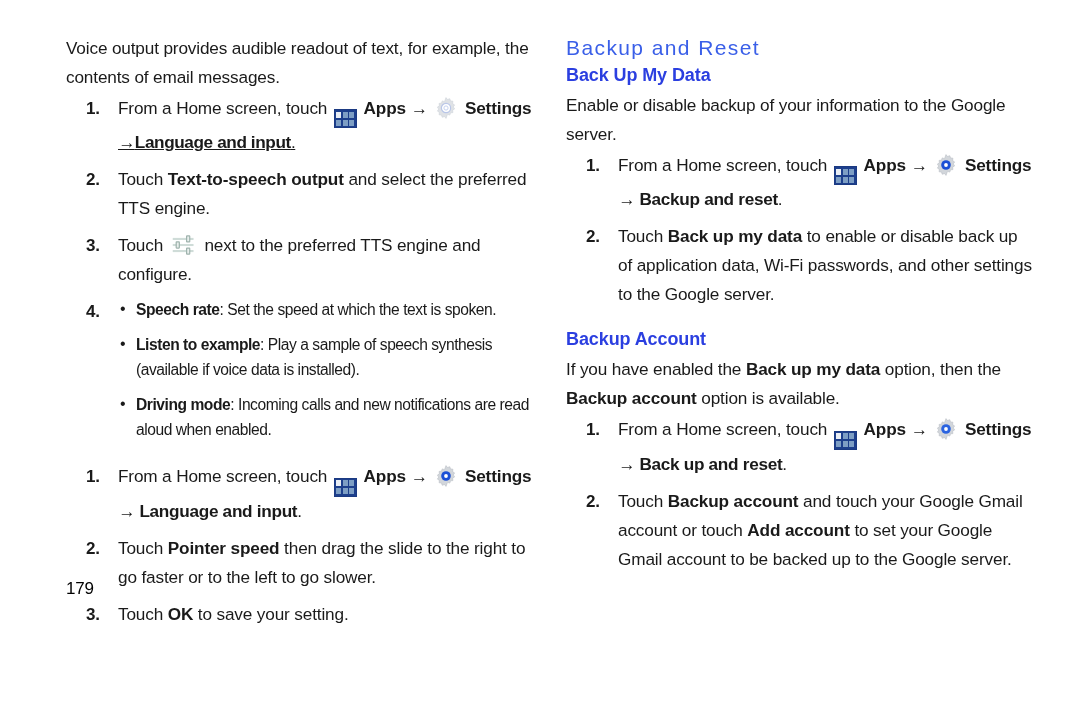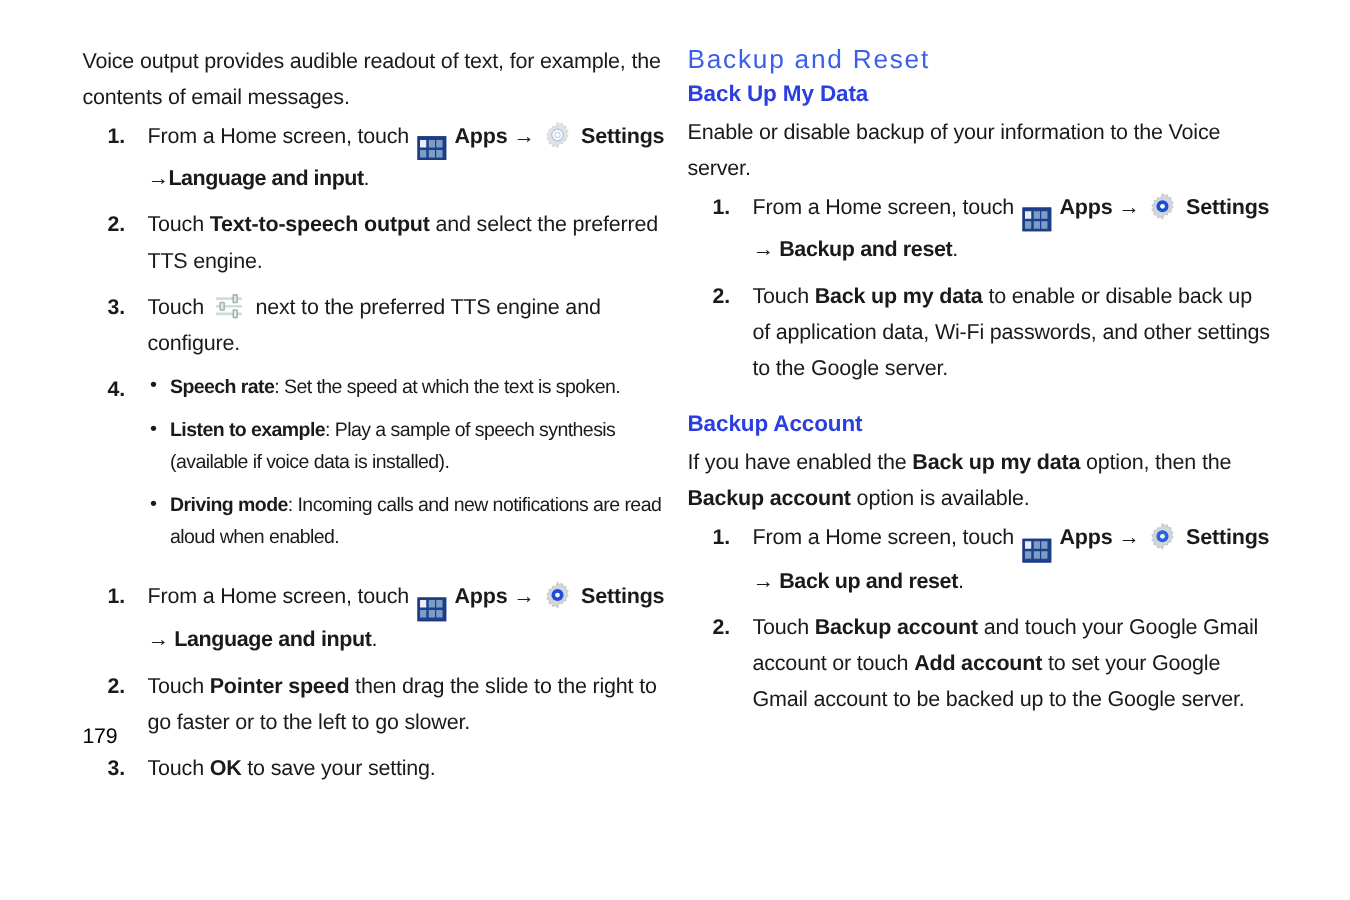--- a/index.html
+++ b/index.html
@@ -15,21 +15,21 @@
     width: 1080px; height: 642px;
     background: #fff;
     overflow: hidden;
   }
   .col {
     position: absolute;
     top: 34px;
     width: 470px;
   }
   .col-left  { left: 66px; }
-  .col-right { left: 550px; }
+  .col-right { left: 566px; }
   .h-major {
     font-size: 21px;
     line-height: 27px;
     color: #3a5fe8;
     font-weight: 400;
     letter-spacing: 1.4px;
     margin: 0 0 2px 0;
   }
   .h-minor {
     font-size: 18px;
@@ -66,21 +66,21 @@
     left: 20px;
     top: 0;
     font-weight: bold;
     font-size: 17px;
   }
   .cont {
     display: block;
     font-weight: bold;
     letter-spacing: -0.3px;
   }
-  .cont.tight { letter-spacing: -0.4px; }
+  .cont.tight { letter-spacing: -0.4px; text-decoration: underline; }
 
   
   ul.bullets {
     list-style: none;
     margin: 6px 0 4px 0;
     padding: 0;
   }
   ul.bullets > li {
     position: relative;
     padding-left: 18px;
@@ -244,21 +244,21 @@
       <li>
         <span class="num">3.</span><span>Touch </span><b>OK</b><span> to save your setting.</span>
       </li>
     </ol>
   </div>
 
   <div class="col col-right">
 
     <h2 class="h-major">Backup and Reset</h2>
     <h3 class="h-minor">Back Up My Data</h3>
-    <p class="para">Enable or disable backup of your information to the Voice server.</p>
+    <p class="para">Enable or disable backup of your information to the Google server.</p>
 
     <ol class="steps">
       <li>
         <span class="num">1.</span><span>From a Home screen, touch</span>
         <span class="icon apps-icon">
             <i class="lite"></i>
             <i></i>
             <i></i>
             <i></i>
             <i></i>

